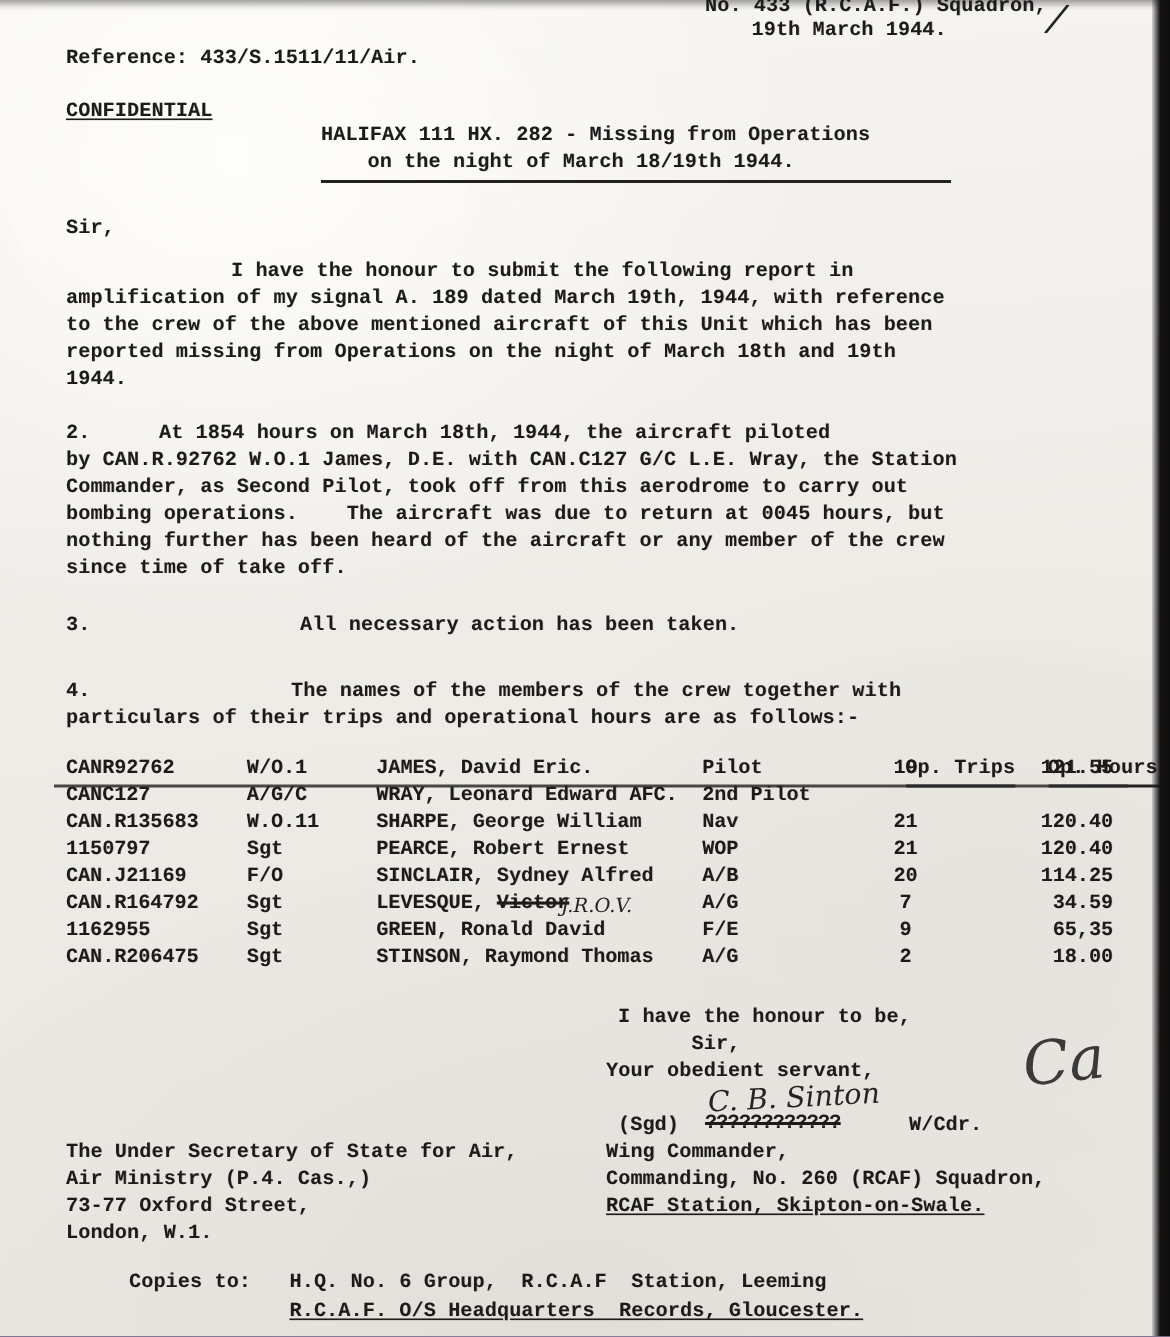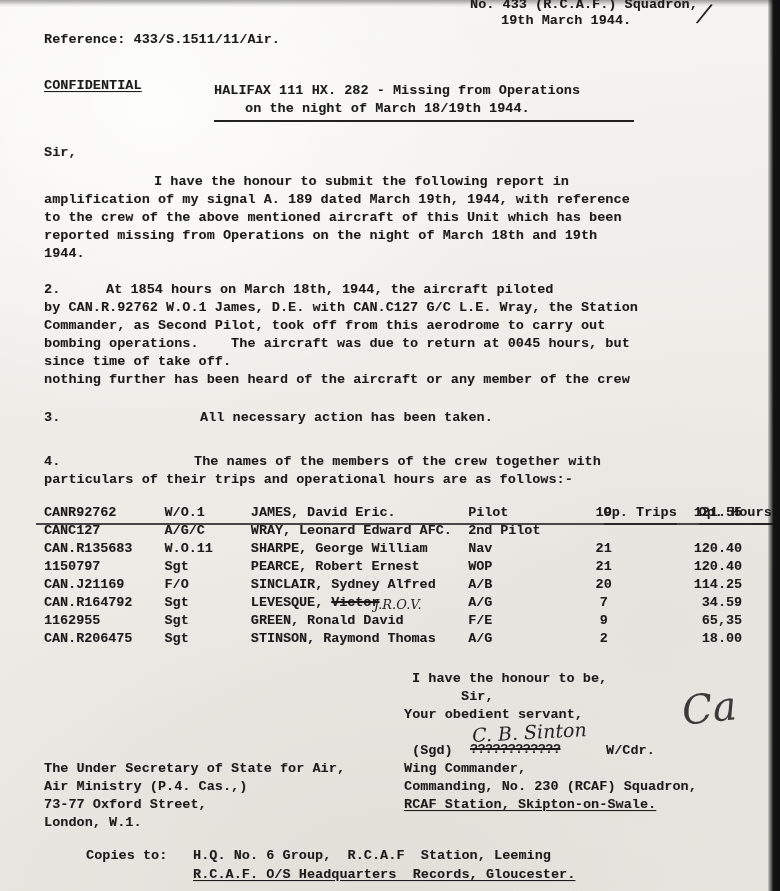--- a/index.html
+++ b/index.html
@@ -137,21 +137,21 @@
 
   <div id="paper-grain"></div>
   <div id="scan-edge-top"></div>
 
   <div class="tx" style="left:470px; top:-4px;">No. 433 (R.C.A.F.) Squadron,</div>
   <div class="tx" style="left:501px; top:12px;">19th March 1944.</div>
   <div class="hand" style="left:700px; top:-2px; font-size:26px; transform:rotate(12deg);">/</div>
 
   <div class="tx" style="left:44px; top:31px;">Reference: 433/S.1511/11/Air.</div>
 
-  <div class="tx u" style="left:44px; top:77px;text-align:right;">CONFIDENTIAL</div>
+  <div class="tx u" style="left:44px; top:66px;text-align:right;">CONFIDENTIAL</div>
 
   <div class="tx" style="left:214px; top:82px;">HALIFAX 111 HX. 282 - Missing from Operations</div>
   <div class="tx" style="left:245px; top:100px;">on the night of March 18/19th 1944.</div>
   <div id="title-underline"></div>
 
   <div class="tx" style="left:44px; top:144px;">Sir,</div>
 
   <div class="blk" style="left:44px; top:173px;">
     <span class="tx" style="margin-left:110px;">I have the honour to submit the following report in</span>
     <span class="tx">amplification of my signal A. 189 dated March 19th, 1944, with reference</span>
@@ -159,22 +159,22 @@
     <span class="tx">reported missing from Operations on the night of March 18th and 19th</span>
     <span class="tx">1944.</span>
   </div>
 
   <div class="tx" style="left:44px; top:281px;">2.</div>
   <div class="blk" style="left:44px; top:281px;">
     <span class="tx" style="margin-left:62px;">At 1854 hours on March 18th, 1944, the aircraft piloted</span>
     <span class="tx">by CAN.R.92762 W.O.1 James, D.E. with CAN.C127 G/C L.E. Wray, the Station</span>
     <span class="tx">Commander, as Second Pilot, took off from this aerodrome to carry out</span>
     <span class="tx">bombing operations.    The aircraft was due to return at 0045 hours, but</span>
+    <span class="tx">nothing further has been heard of the aircraft or any member of the crew</span>
     <span class="tx">since time of take off.</span>
-    <span class="tx">nothing further has been heard of the aircraft or any member of the crew</span>
   </div>
 
   <div class="tx" style="left:44px; top:409px;">3.</div>
   <div class="tx" style="left:200px; top:409px;">All necessary action has been taken.</div>
 
   <div class="tx" style="left:44px; top:453px;">4.</div>
   <div class="blk" style="left:44px; top:453px;">
     <span class="tx" style="margin-left:150px;">The names of the members of the crew together with</span>
     <span class="tx">particulars of their trips and operational hours are as follows:-</span>
   </div>
@@ -275,21 +275,21 @@
   <div class="tx" style="left:404px; top:706px;">Your obedient servant,</div>
 
   <div class="tx" style="left:412px; top:742px;">(Sgd)</div>
   <div class="sig-strike" style="left:470px; top:742px;">????????????</div>
   <div class="hand" style="left:472px; top:721px; font-size:19px; transform:rotate(-3deg);">C. B. Sinton</div>
   <div class="tx" style="left:606px; top:742px;">W/Cdr.</div>
   <div class="hand" style="left:682px; top:685px; font-size:40px; transform:rotate(-6deg); color:#3a3a3a;">Ca</div>
 
   <div class="blk" style="left:404px; top:760px;">
     <span class="tx">Wing Commander,</span>
-    <span class="tx">Commanding, No. 230 (RCAF) Squadron,</span>
+    <span class="tx">Commanding, No. 260 (RCAF) Squadron,</span>
     <span class="tx u">RCAF Station, Skipton-on-Swale.</span>
   </div>
 
   <div class="blk" style="left:44px; top:760px;">
     <span class="tx">The Under Secretary of State for Air,</span>
     <span class="tx">Air Ministry (P.4. Cas.,)</span>
     <span class="tx">73-77 Oxford Street,</span>
     <span class="tx">London, W.1.</span>
   </div>
 

